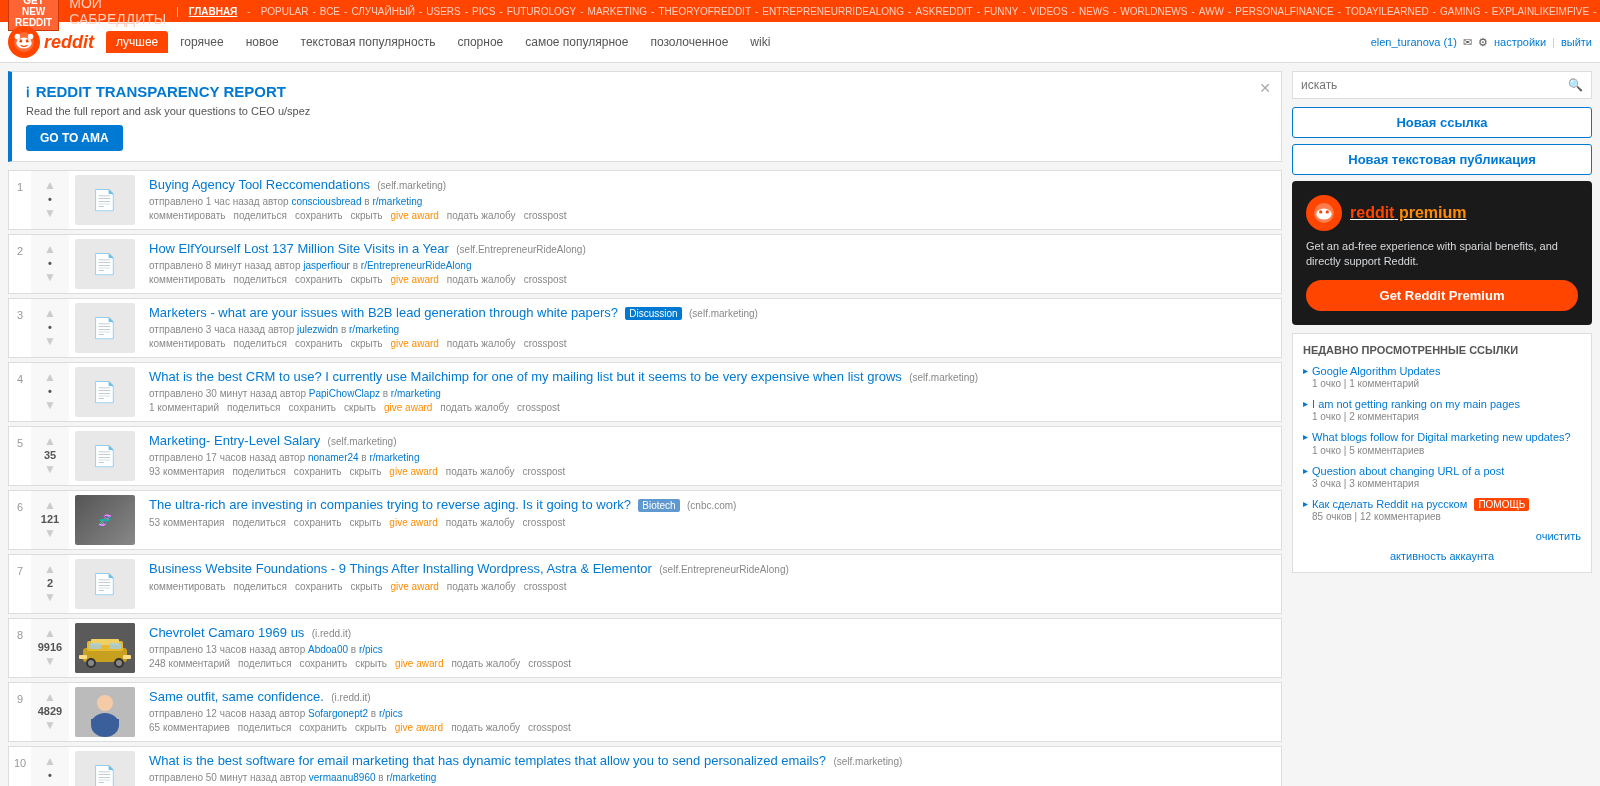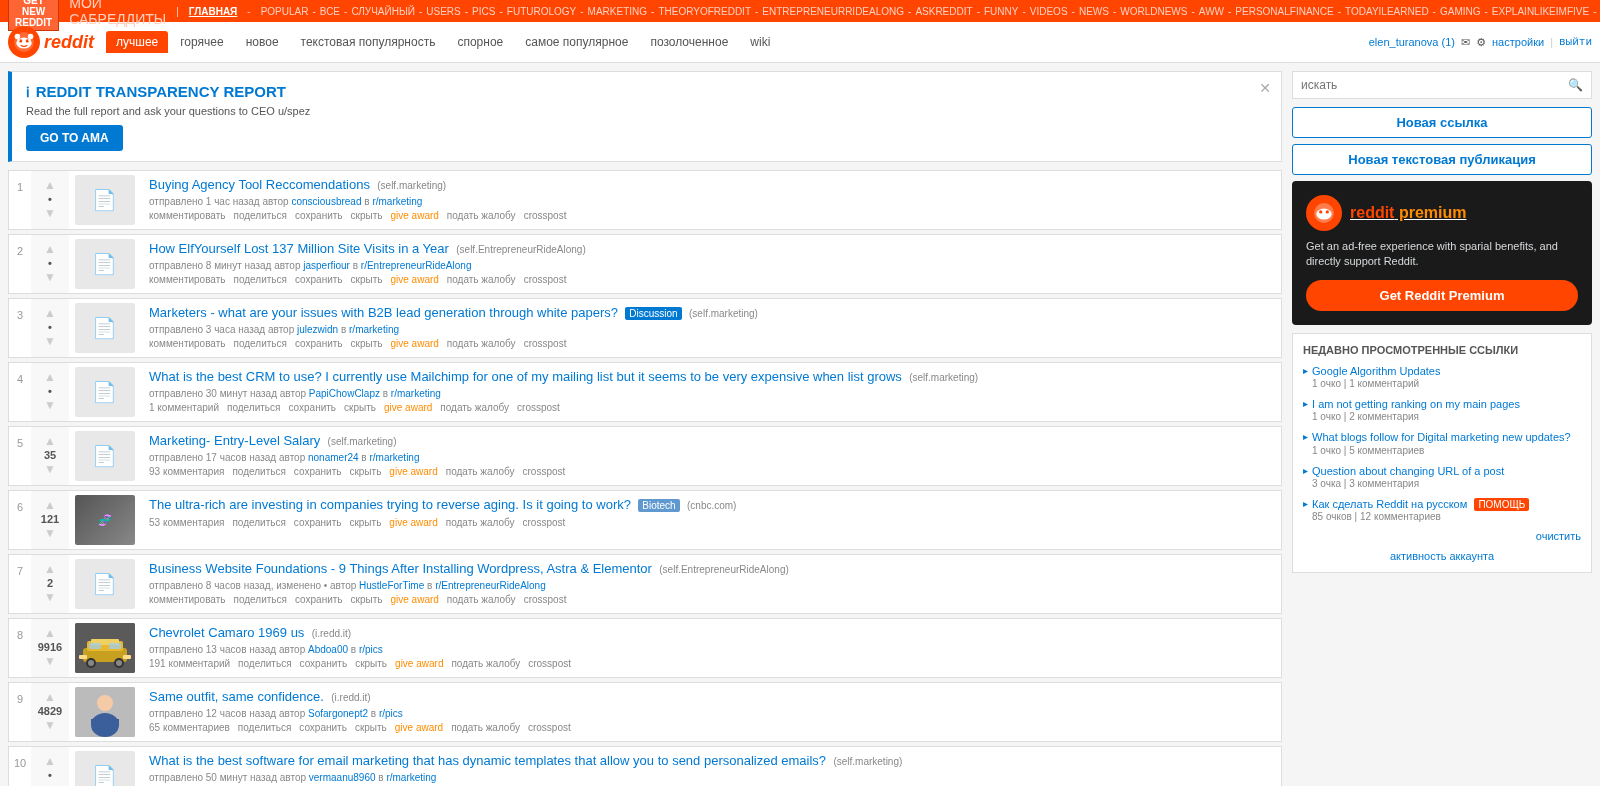--- a/index.html
+++ b/index.html
@@ -468,21 +468,21 @@
     <div class="tab">самое популярное</div>
     <div class="tab">позолоченное</div>
     <div class="tab">wiki</div>
   </div>
   <div class="right-area">
     <span style="cursor:pointer;color:#0079d3;">elen_turanova (1)</span>
     <span style="cursor:pointer;">✉</span>
     <span style="cursor:pointer;">⚙</span>
     <span style="cursor:pointer;color:#0079d3;">настройки</span>
     <span style="color:#ccc;">|</span>
-    <span style="cursor:pointer;color:#0079d3;font-family:Liberation Mono, monospace;">выйти</span>
+    <span style="cursor:pointer;color:#0079d3;">выйти</span>
   </div>
 </div>
 
 <div id="main">
 
   <div id="content">
 
     <div id="banner">
       <div class="banner-title">
         <span class="banner-icon">ℹ</span>
@@ -658,21 +658,20 @@
           <span class="up-btn">▲</span>
           <span class="score">2</span>
           <span class="down-btn">▼</span>
         </div>
         <div class="thumb-col">
           <div class="thumb text-thumb">📄</div>
         </div>
         <div class="post-content">
           <span class="post-title">Business Website Foundations - 9 Things After Installing Wordpress, Astra &amp; Elementor</span>
           <span class="post-domain">(self.EntrepreneurRideAlong)</span>
-          <div class="post-meta">отправлено 8 часов назад, изменено • автор <a>HustleForTime</a> в <a>r/EntrepreneurRideAlong</a></div>
           <div class="post-actions">
             <span>комментировать</span>
             <span>поделиться</span>
             <span>сохранить</span>
             <span>скрыть</span>
             <span class="award">give award</span>
             <span>подать жалобу</span>
             <span>crosspost</span>
           </div>
         </div>
@@ -701,21 +700,21 @@
               <rect x="4" y="32" width="8" height="4" rx="1" fill="#ffdd88"></rect>
               <rect x="48" y="32" width="8" height="4" rx="1" fill="#ffdd88"></rect>
             </svg>
           </div>
         </div>
         <div class="post-content">
           <span class="post-title">Chevrolet Camaro 1969 us</span>
           <span class="post-domain">(i.redd.it)</span>
           <div class="post-meta">отправлено 13 часов назад автор <a>Abdoa00</a> в <a>r/pics</a></div>
           <div class="post-actions">
-            <span>191 комментарий</span>
+            <span>248 комментарий</span>
             <span>поделиться</span>
             <span>сохранить</span>
             <span>скрыть</span>
             <span class="award">give award</span>
             <span>подать жалобу</span>
             <span>crosspost</span>
           </div>
         </div>
       </div>
 

